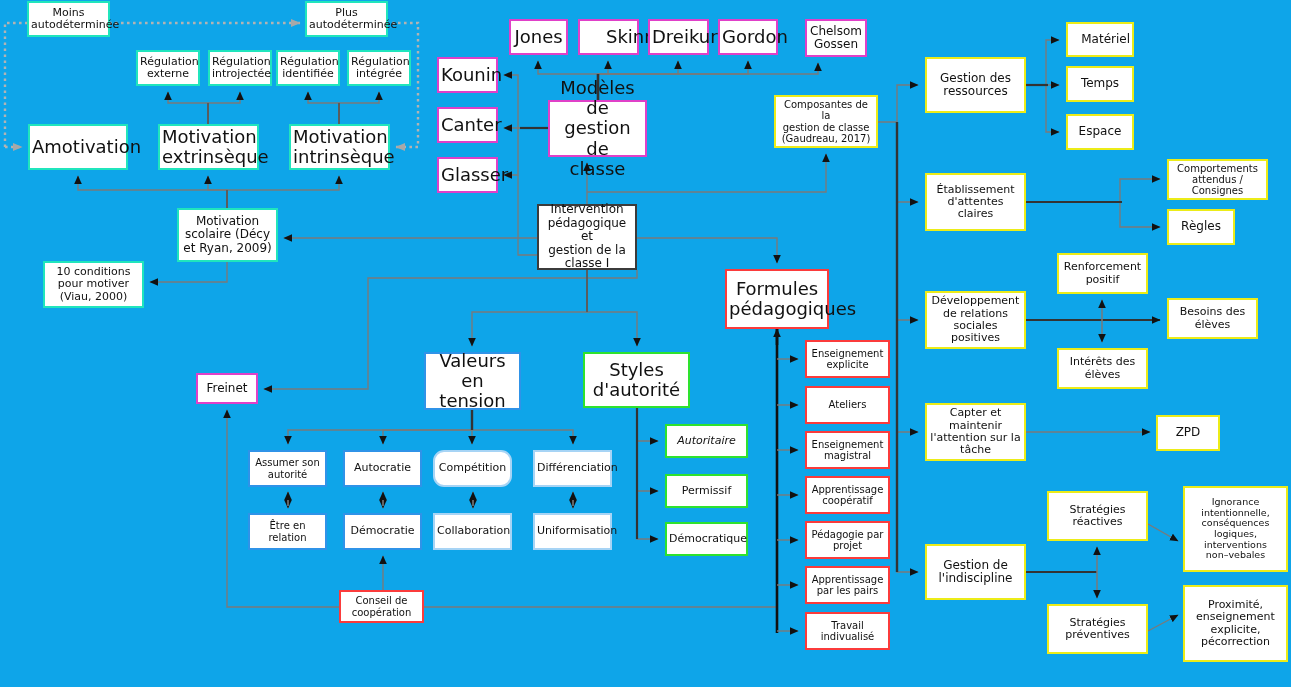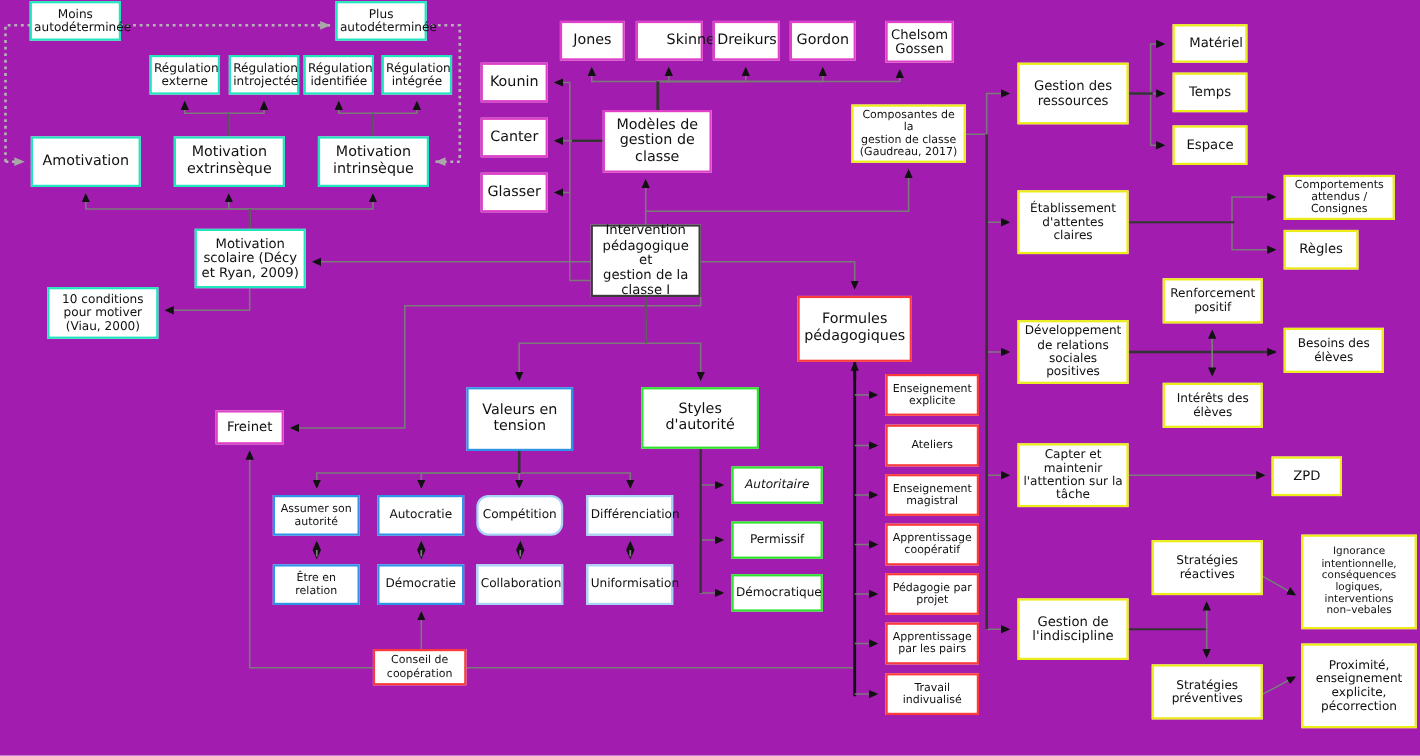--- a/index.html
+++ b/index.html
@@ -1,32 +1,32 @@
 <!DOCTYPE html>
 <html><head>
 <meta charset="utf-8">
 <style>
   html,body{margin:0;padding:0;background:#ffffff;}
   body{font-family:"DejaVu Sans","Liberation Sans",sans-serif;}
-  #stage{position:relative;width:1291px;height:687px;overflow:hidden;background:#a21caf;}
+  #stage{position:relative;width:1291px;height:687px;overflow:hidden;background:#0ea5e9;}
   #wires{position:absolute;left:0;top:0;width:1291px;height:687px;pointer-events:none;}
   .node{position:absolute;box-sizing:border-box;display:flex;align-items:center;justify-content:center;
         text-align:center;background:#ffffff;color:#111111;line-height:1.12;border:2px solid #888;
         padding:1px 2px;}
   .node span{display:block;width:100%;}
   
   .c-teal{border-color:#20e5bd;}
   .c-magenta{border-color:#e040c8;}
   .c-yellow{border-color:#ecec18;}
   .c-red{border-color:#fb3b3b;}
   .c-green{border-color:#2ee22e;}
   .c-blue{border-color:#2f93e8;}
   .c-bluelite{border-color:#a7d4f5;}
   .c-dark{border-color:#3b3b3b;}
-  .fs13{font-size:13px;}
+  .fs13{font-size:18px;}
   .fs12{font-size:12px;}
   .fs11{font-size:11px;}
   .fs10{font-size:10px;}
   .fs9{font-size:9.5px;}
 </style>
 </head>
 <body>
 
 <div id="stage">
 

